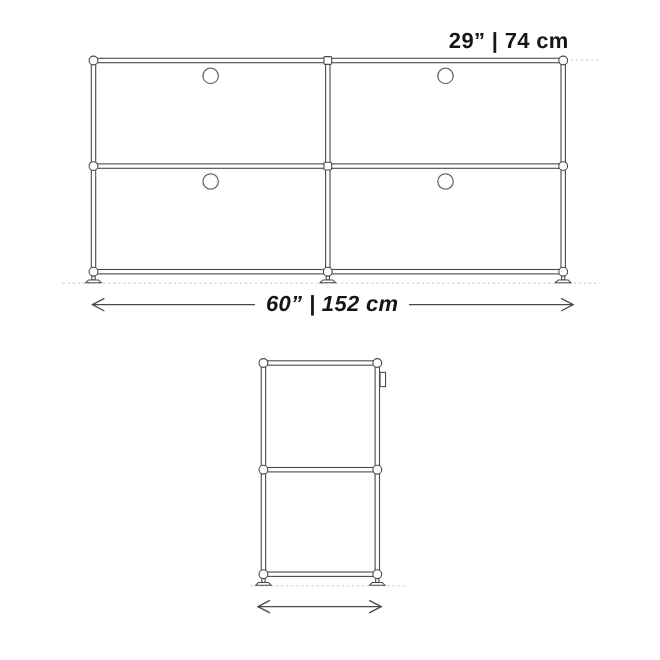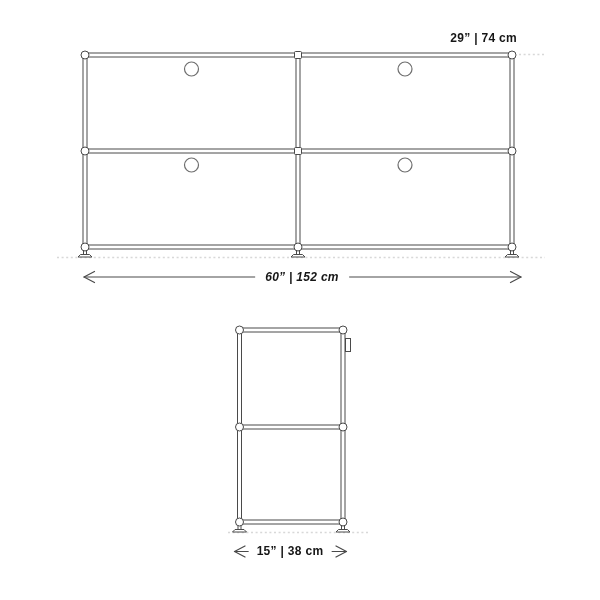--- a/index.html
+++ b/index.html
@@ -17,21 +17,21 @@
   }
   #canvas{position:absolute;left:0;top:0;width:600px;height:600px;}
   svg{position:absolute;left:0;top:0;display:block;}
   .tube{fill:#ffffff;stroke:var(--line);stroke-width:1;}
   .ball{fill:#ffffff;stroke:var(--line);stroke-width:1;}
   .knob{fill:none;stroke:var(--knob);stroke-width:1.2;}
   .ground{stroke:var(--ground);stroke-width:1.4;stroke-dasharray:2 2.6;fill:none;}
   .dim{stroke:var(--line);stroke-width:1.2;fill:none;stroke-linecap:round;stroke-linejoin:round;}
   .dim-label{
     position:absolute;color:var(--text);
-    font-size:12px;font-weight:bold;letter-spacing:.3px;
+    font-size:20px;font-weight:bold;letter-spacing:.3px;
     white-space:nowrap;line-height:18px;
   }
   .dim-label.on-line{
     transform:translate(-50%,-50%);
     background:var(--bg);
     padding:0 10px;
   }
   #height-label{right:83px;top:29px;}
   #width-label{left:302px;top:277px;font-style:italic;}
   #depth-label{left:290px;top:551px;padding:0 8px;}
@@ -134,14 +134,13 @@
         <path class="dim" d="M245 546 L234.5 551.5 L245 557"></path>
         <path class="dim" d="M336 546 L346.5 551.5 L336 557"></path>
       </g>
     </g>
   </svg>
 
   <div id="height-label" class="dim-label">29” | 74 cm</div>
 
   <div id="width-label" class="dim-label on-line">60” | 152 cm</div>
 
-  <div id="depth-label" class="dim-label on-line">15” | 38 cm</div>
 </div>
 
 </body></html>

